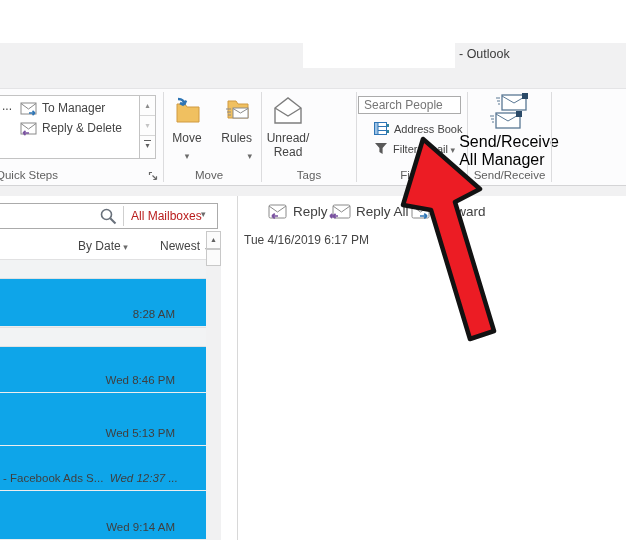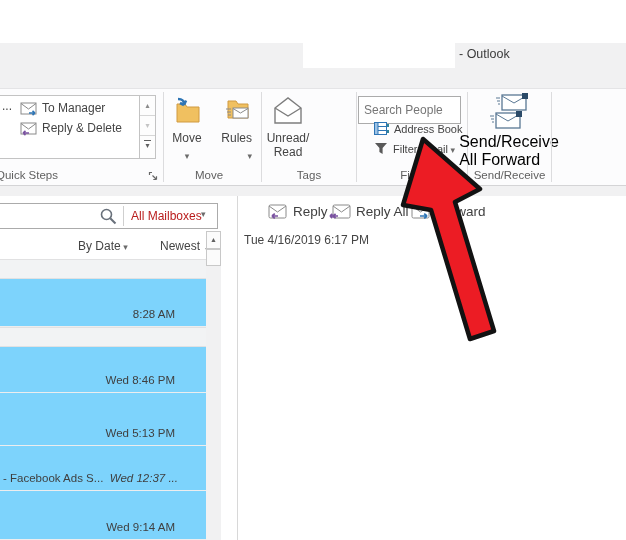--- a/index.html
+++ b/index.html
@@ -30,21 +30,21 @@
   .qs-ellipsis{left:2px;top:56px;font-size:12px;color:#444;}
   .qs-item-label{font-size:12px;color:#444;}
 
   
   .big-btn{top:52px;height:88px;display:flex;flex-direction:column;align-items:center;}
   .big-btn .lbl{font-size:12px;color:#444;line-height:14px;text-align:center;margin-top:4px;}
   .drop-caret::after{content:"\25BE";font-size:9px;color:#6b6b6b;}
   .inline-caret::after{content:" \25BE";font-size:9px;color:#6b6b6b;}
 
   
-  .search-people{left:358px;top:53px;width:103px;height:28px;border:1px solid #ababab;background:#fff;box-sizing:border-box;font-size:12px;color:#767676;padding:0 5px;font-family:"Liberation Sans",sans-serif;outline:none;}
+  .search-people{left:358px;top:53px;width:103px;height:18px;border:1px solid #ababab;background:#fff;box-sizing:border-box;font-size:12px;color:#767676;padding:0 5px;font-family:"Liberation Sans",sans-serif;outline:none;}
   .search-people::placeholder{color:#767676;opacity:1;}
   .find-row{left:358px;display:flex;align-items:center;gap:5px;font-size:11px;color:#444;padding-left:16px;}
 
   
   .sr-btn{left:470px;top:50px;width:78px;height:90px;display:flex;flex-direction:column;align-items:center;}
 
   
   .content-gap{left:0;top:143px;width:626px;height:10px;background:#f1f1f2;}
   .pane-divider{left:237px;top:153px;width:1px;height:387px;background:#d8d8d8;}
 
@@ -62,21 +62,21 @@
   .sort-order{left:160px;top:196px;font-size:12px;color:#444;}
   .sort-order::after{content:" \2193";font-size:12px;color:#555;}
 
   
   .sb-track{left:206px;top:188px;width:15px;height:352px;background:#f1f1f2;}
   .sb-up{left:206px;top:188px;width:15px;height:18px;background:#fbfbfb;border:1px solid #c8c8c8;box-sizing:border-box;text-align:center;line-height:16px;font-size:7px;color:#606060;}
   .sb-up::after{content:"\25B2";}
   .sb-thumb{left:206px;top:206px;width:15px;height:17px;background:#fbfbfb;border:1px solid #c8c8c8;box-sizing:border-box;}
 
   
-  .mrow{left:0;width:206px;background:#7dd3fc;border-bottom:1px solid #ededee;box-sizing:border-box;}
+  .mrow{left:0;width:206px;background:#0ea5e9;border-bottom:1px solid #ededee;box-sizing:border-box;}
   .mrow.gray{background:#f2f3f4;border-top:1px solid #e1e1e2;border-bottom:1px solid #e1e1e2;}
   .mtime{position:absolute;right:31px;bottom:6px;font-size:11.5px;color:#3f3f3f;white-space:nowrap;}
   .msubj{position:absolute;left:3px;bottom:6px;font-size:11.5px;color:#3f3f3f;white-space:nowrap;}
 
   
   .action{top:161px;display:flex;align-items:center;gap:5px;font-size:13.5px;color:#404040;padding-left:16px;}
   .msg-date{left:244px;top:190px;font-size:12px;color:#454545;}
 
   
   .arrow-overlay{left:0;top:0;width:626px;height:540px;z-index:50;pointer-events:none;}
@@ -202,21 +202,21 @@
           <path d="M16 3 L28 10 L40 3" fill="none" stroke="#5a7894"></path>
           <rect x="36" y="0" width="6" height="6" fill="#2b4a68"></rect>
           <path d="M4 23 h4 M5 26 h3 M6 29 h2" stroke="#5a7894" stroke-width="1.2"></path>
           <rect x="10" y="20" width="24" height="15" fill="#fff" stroke="#5a7894" stroke-width="1.3"></rect>
           <path d="M10 21 L22 28 L34 21" fill="none" stroke="#5a7894"></path>
           <rect x="30" y="18" width="6" height="6" fill="#2b4a68"></rect>
         </svg>
     </span>
     <span class="lbl">
       <span>Send/Receive</span><br>
-      <span>All Forward</span>
+      <span>All Manager</span>
     </span>
   </div>
   <div class="abs group-label" style="left:467px;width:85px;">Send/Receive</div>
 
   <div class="abs gsep" style="left:551px;"></div>
 
   <div class="abs content-gap"></div>
 
   <div class="abs mbx-search">
       <input class="mbx-input" style="">

